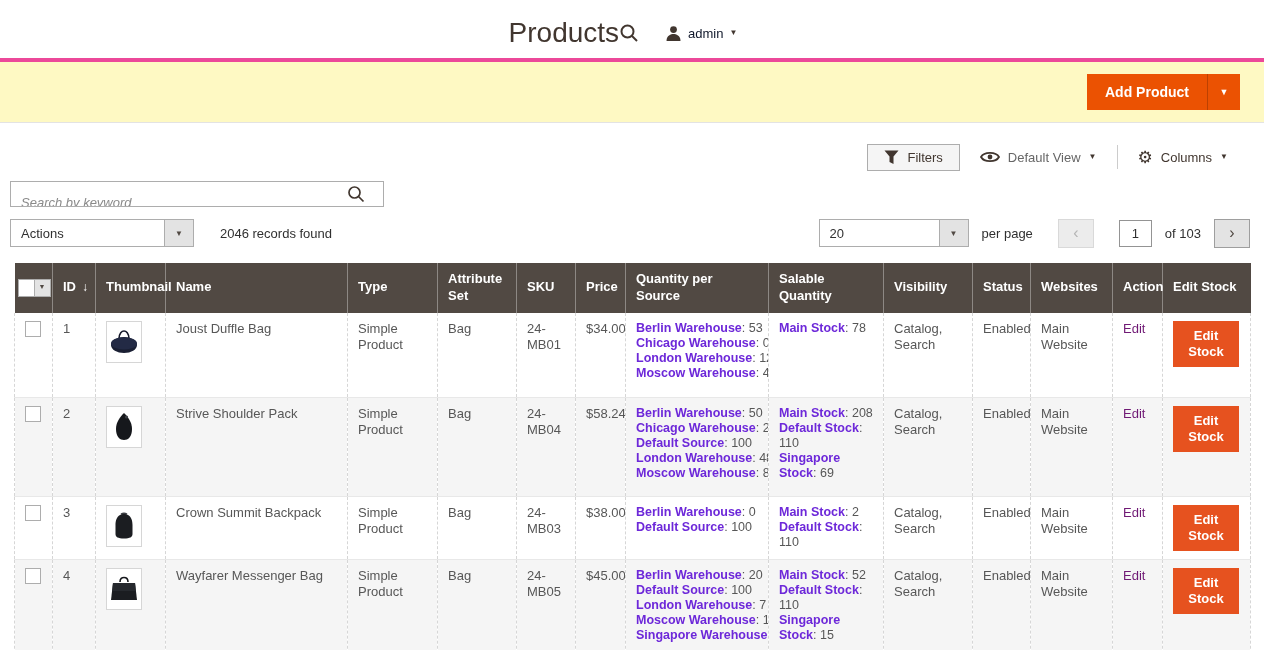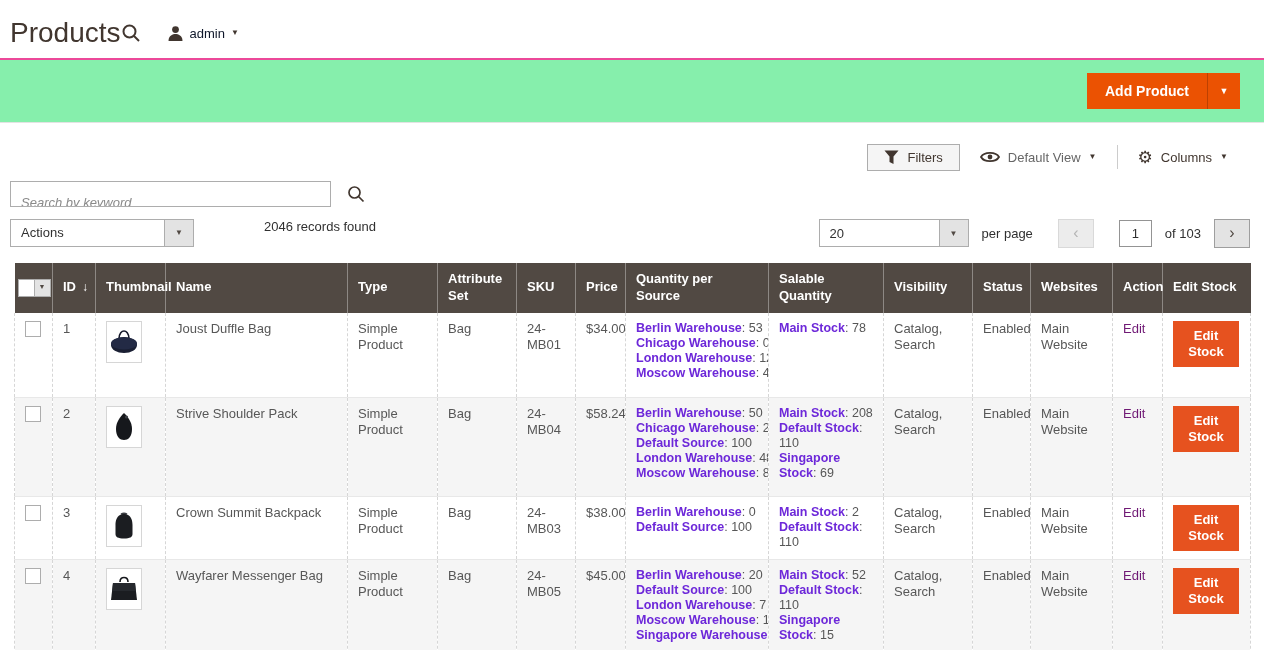--- a/index.html
+++ b/index.html
@@ -1,30 +1,30 @@
 <!DOCTYPE html>
 <html><head>
 <meta charset="utf-8">
 <style>
   * { margin:0; padding:0; box-sizing:border-box; }
   html,body { width:1264px; height:650px; overflow:hidden; background:#fff;
               font-family:"Liberation Sans", sans-serif; color:#41362f; }
 
   
-  .page-header { height:58px; display:flex; align-items:center; justify-content:flex-start;
+  .page-header { height:58px; display:flex; align-items:center; justify-content:center;
                  padding:8px 28px 0 10px; }
   .page-title { font-size:28px; font-weight:400; color:#41362f; }
   .header-right { display:flex; align-items:center; gap:26px; }
   .hdr-search-btn { display:flex; align-items:center; cursor:pointer; }
   .admin-menu { display:flex; align-items:center; gap:6px; cursor:pointer; }
   .admin-name { font-size:13px; color:#0f172a; }
   .caret { font-size:8px; color:#41362f; line-height:1; }
 
   
-  .action-band { height:65px; background:#86efac; border-top:2px solid #ec4899;
+  .action-band { height:65px; background:#fef9c3; border-top:4px solid #ec4899;
                  border-bottom:1px solid #e3e3e3; display:flex; align-items:center;
                  justify-content:flex-end; padding-right:24px; }
   .add-product-btn { display:flex; align-items:stretch; background:#eb5202; color:#fff;
                      height:36px; cursor:pointer; }
   .add-product-main { display:flex; align-items:center; padding:0 18px; font-size:14px; font-weight:700; }
   .add-product-arrow { display:flex; align-items:center; justify-content:center; width:33px;
                        border-left:1px solid rgba(0,0,0,0.2); font-size:9px; color:#fff; }
 
   
   .grid-toolbar { margin-top:18px; height:32px; display:flex; align-items:center;
@@ -32,27 +32,27 @@
   .filters-btn { display:flex; align-items:center; gap:8px; background:#f5f5f5;
                  border:1px solid #adadad; padding:5px 16px; font-size:13px; color:#41362f;
                  font-weight:400; cursor:pointer; }
   .tool-link { display:flex; align-items:center; gap:8px; cursor:pointer; }
   .tool-label { font-size:13px; color:#666; }
   .toolbar-divider { width:1px; height:24px; background:#ccc; }
   .gear-glyph { font-size:17px; color:#41362f; line-height:1; }
 
   
   .search-row { margin:8px 0 0 10px; position:relative; width:363px; }
-  .keyword-input { width:321px; height:26px; border:1px solid #adadad; padding:16px 34px 0 10px;
+  .keyword-input { width:374px; height:26px; border:1px solid #adadad; padding:16px 34px 0 10px;
                    font-size:13px; font-style:italic; color:#404040;
                    font-family:"Liberation Sans", sans-serif; }
   .keyword-input::placeholder { color:#8a8a8a; font-style:italic; }
   .search-input-icon { position:absolute; right:8px; top:4px; cursor:pointer; }
 
-  .actions-row { margin:8px 14px 8px 10px; display:flex; align-items:flex-start;gap:44px; }
+  .actions-row { margin:8px 14px 8px 10px; display:flex; align-items:center; }
   .fake-select { display:flex; align-items:stretch; border:1px solid #adadad; background:#fff;
                  height:28px; cursor:pointer; }
   .fake-select .sel-text { display:flex; align-items:center; padding:0 10px; font-size:13px; color:#303030; flex:1; }
   .fake-select .sel-arrow { width:29px; background:#e3e3e3; border-left:1px solid #adadad;
                             display:flex; align-items:center; justify-content:center;
                             font-size:8px; color:#514943; }
   .actions-select { width:184px; }
   .records-found { margin-left:26px; font-size:13px; color:#303030; }
 
   .pagination { margin-left:auto; display:flex; align-items:center; gap:13px; }

